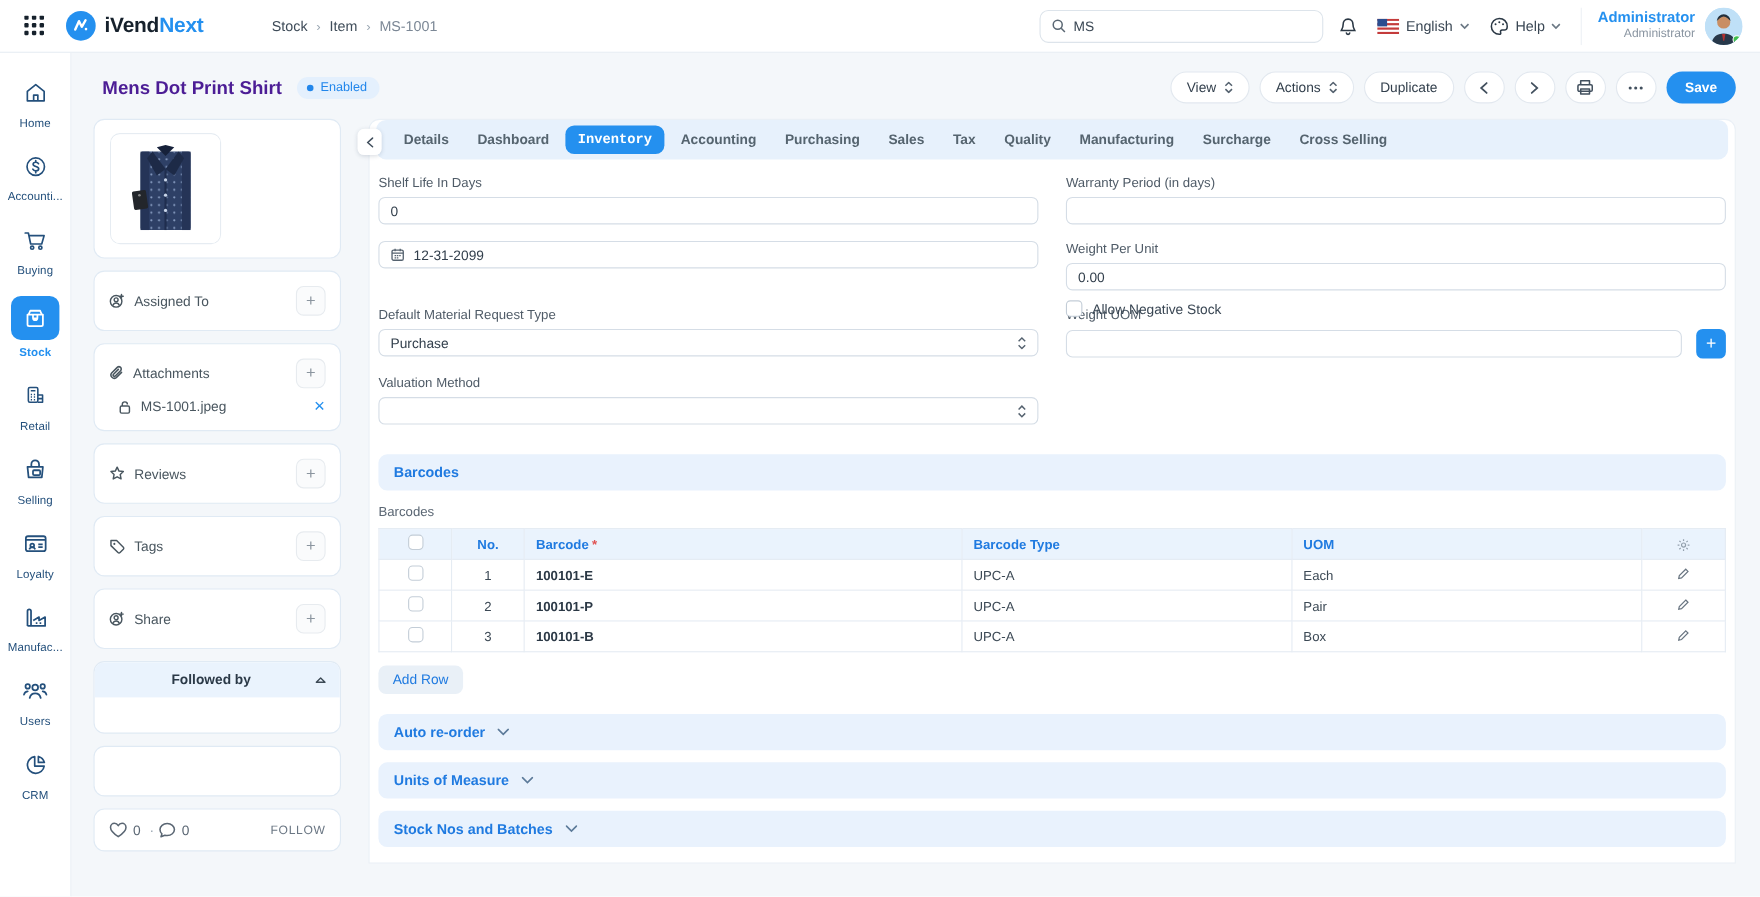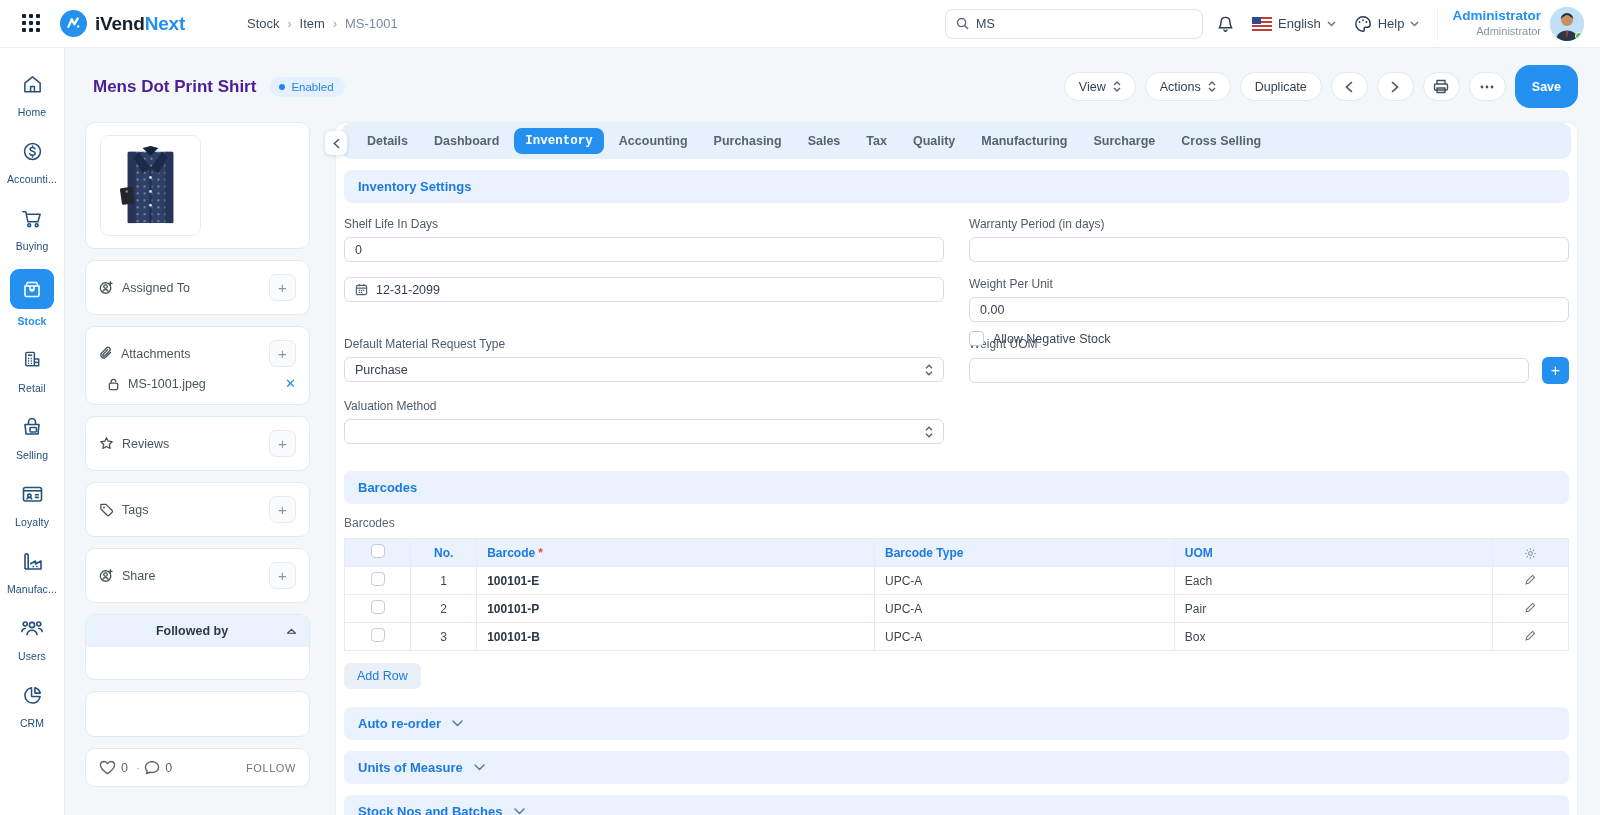--- a/index.html
+++ b/index.html
@@ -38,21 +38,21 @@
   .side-item.active .lbl { color:#2490ef; font-weight:bold; }
 
   .page { flex:1; padding:17px 22px 0 20px; }
   .page-header { display:flex; align-items:center; margin:0 0 14px 8px; }
   .title { font-size:17px; font-weight:bold; color:#4c1d95; }
   .status-badge { margin-left:14px; background:#e4f0fd; color:#2186eb; border-radius:11px; padding:4px 11px 4px 9px; font-size:11.5px; display:flex; align-items:center; gap:6px; }
   .status-badge .bdot { width:6px; height:6px; border-radius:50%; background:#2186eb; }
   .hdr-actions { margin-left:auto; display:flex; align-items:center; gap:9px; }
   .pill { height:29px; border:1px solid #e2e8ef; background:#fff; border-radius:15px; display:flex; align-items:center; gap:7px; padding:0 14px; font-size:12.5px; color:#323f4c; cursor:pointer; }
   .pill.iconic { width:37px; justify-content:center; padding:0; color:#54616e; }
-  .save-btn { height:43px; background:#2490ef; color:#fff; border:none; border-radius:15px; padding:0 17px; font-size:12.5px; font-weight:bold; cursor:pointer; }
+  .save-btn { height:29px; background:#2490ef; color:#fff; border:none; border-radius:15px; padding:0 17px; font-size:12.5px; font-weight:bold; cursor:pointer; }
 
   .page-body { display:flex; gap:25px; }
 
   
   .left-panel { width:225px; flex:none; }
   .card { background:#fff; border:1px solid #e0eaf4; border-radius:10px; margin-bottom:11px; }
   .img-card { padding:12px 14px; }
   .img-box { width:101px; height:101px; border:1px solid #e6ecf2; border-radius:9px; overflow:hidden; background:#fff; }
   .card-row { display:flex; align-items:center; padding:13px 13px; }
   .card-row .cl { display:flex; align-items:center; gap:8px; color:#49565f; font-size:12.5px; }
@@ -531,23 +531,20 @@
           <span class="tab">Accounting</span>
           <span class="tab">Purchasing</span>
           <span class="tab">Sales</span>
           <span class="tab">Tax</span>
           <span class="tab">Quality</span>
           <span class="tab">Manufacturing</span>
           <span class="tab">Surcharge</span>
           <span class="tab">Cross Selling</span>
         </div>
 
-        <div class="section-bar">
-            <span>Inventory Settings</span>
-          </div>
 
         <div class="form-grid">
           <div class="field">
             <label>Shelf Life In Days</label>
             <input class="tbox" value="0" style="">
           </div>
           <div class="field">
             <label>Warranty Period (in days)</label>
             <input class="tbox" value="" style="">
           </div>

